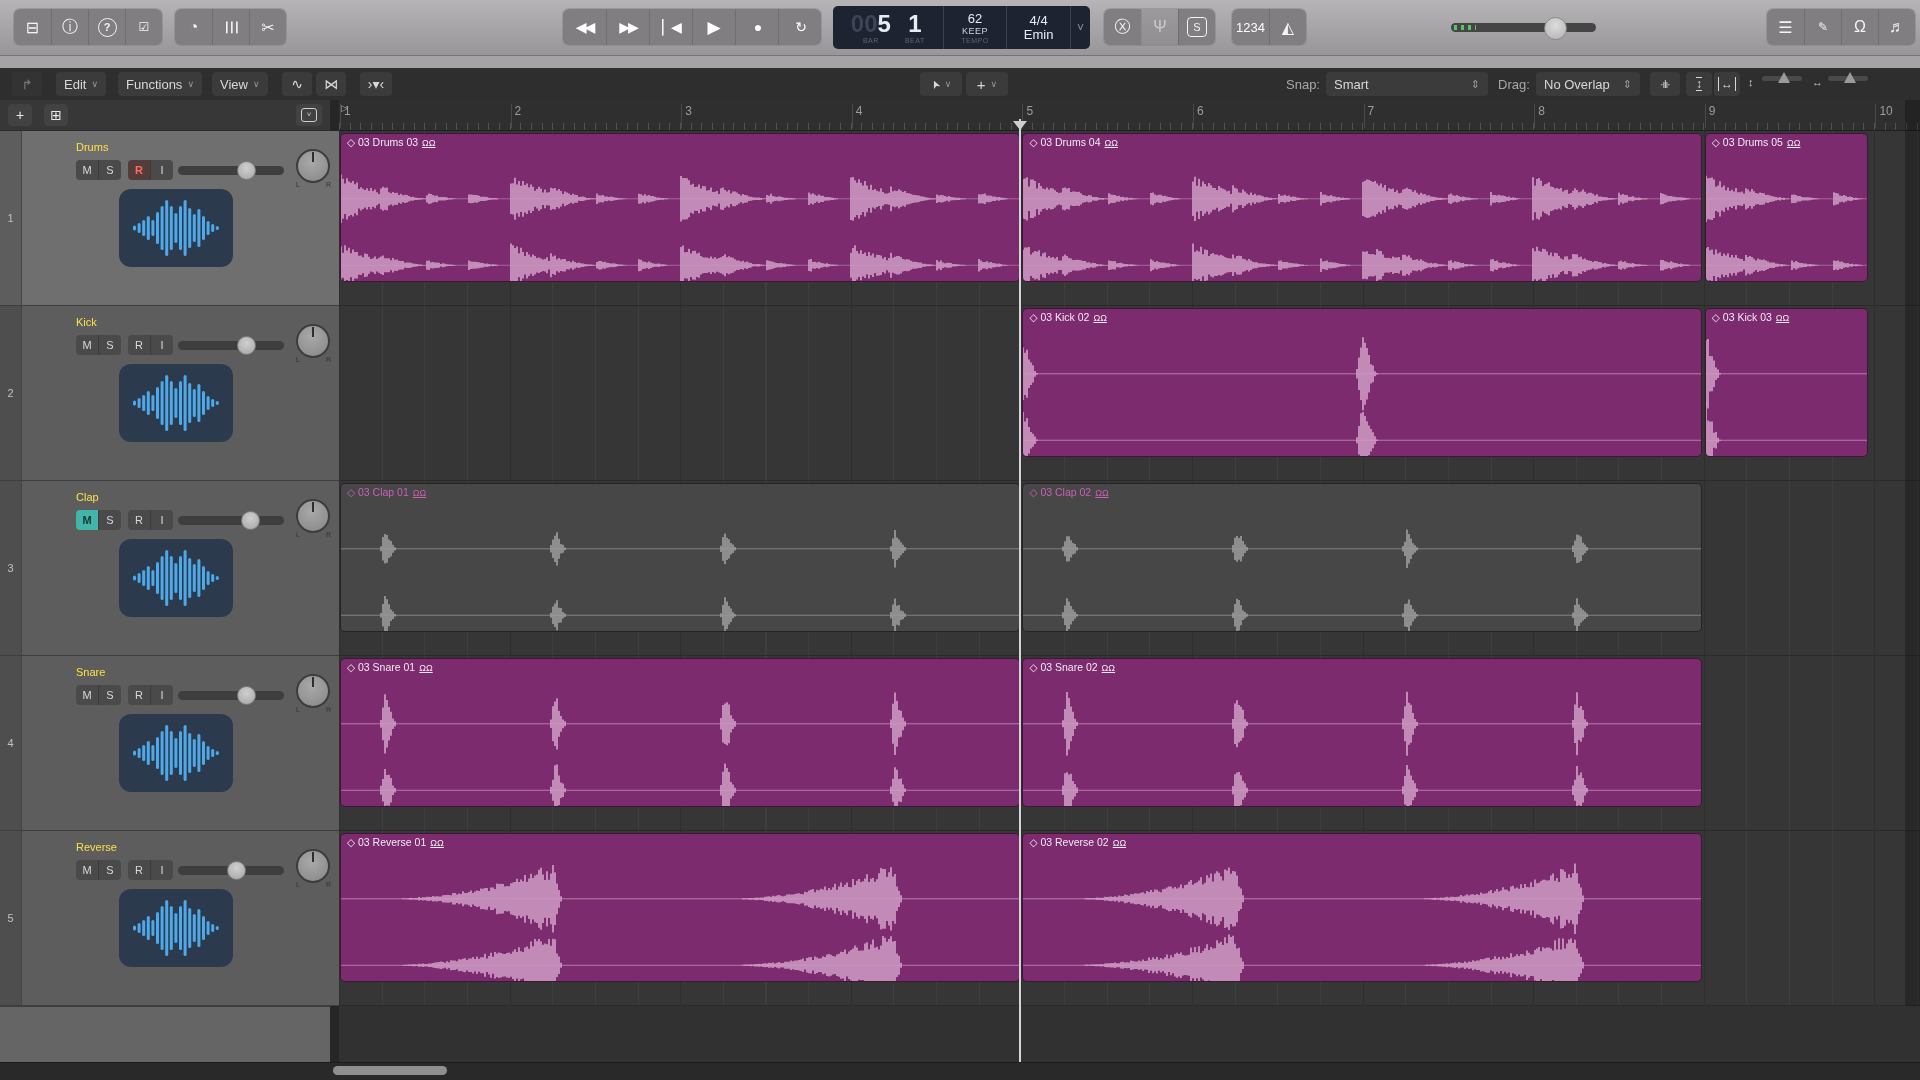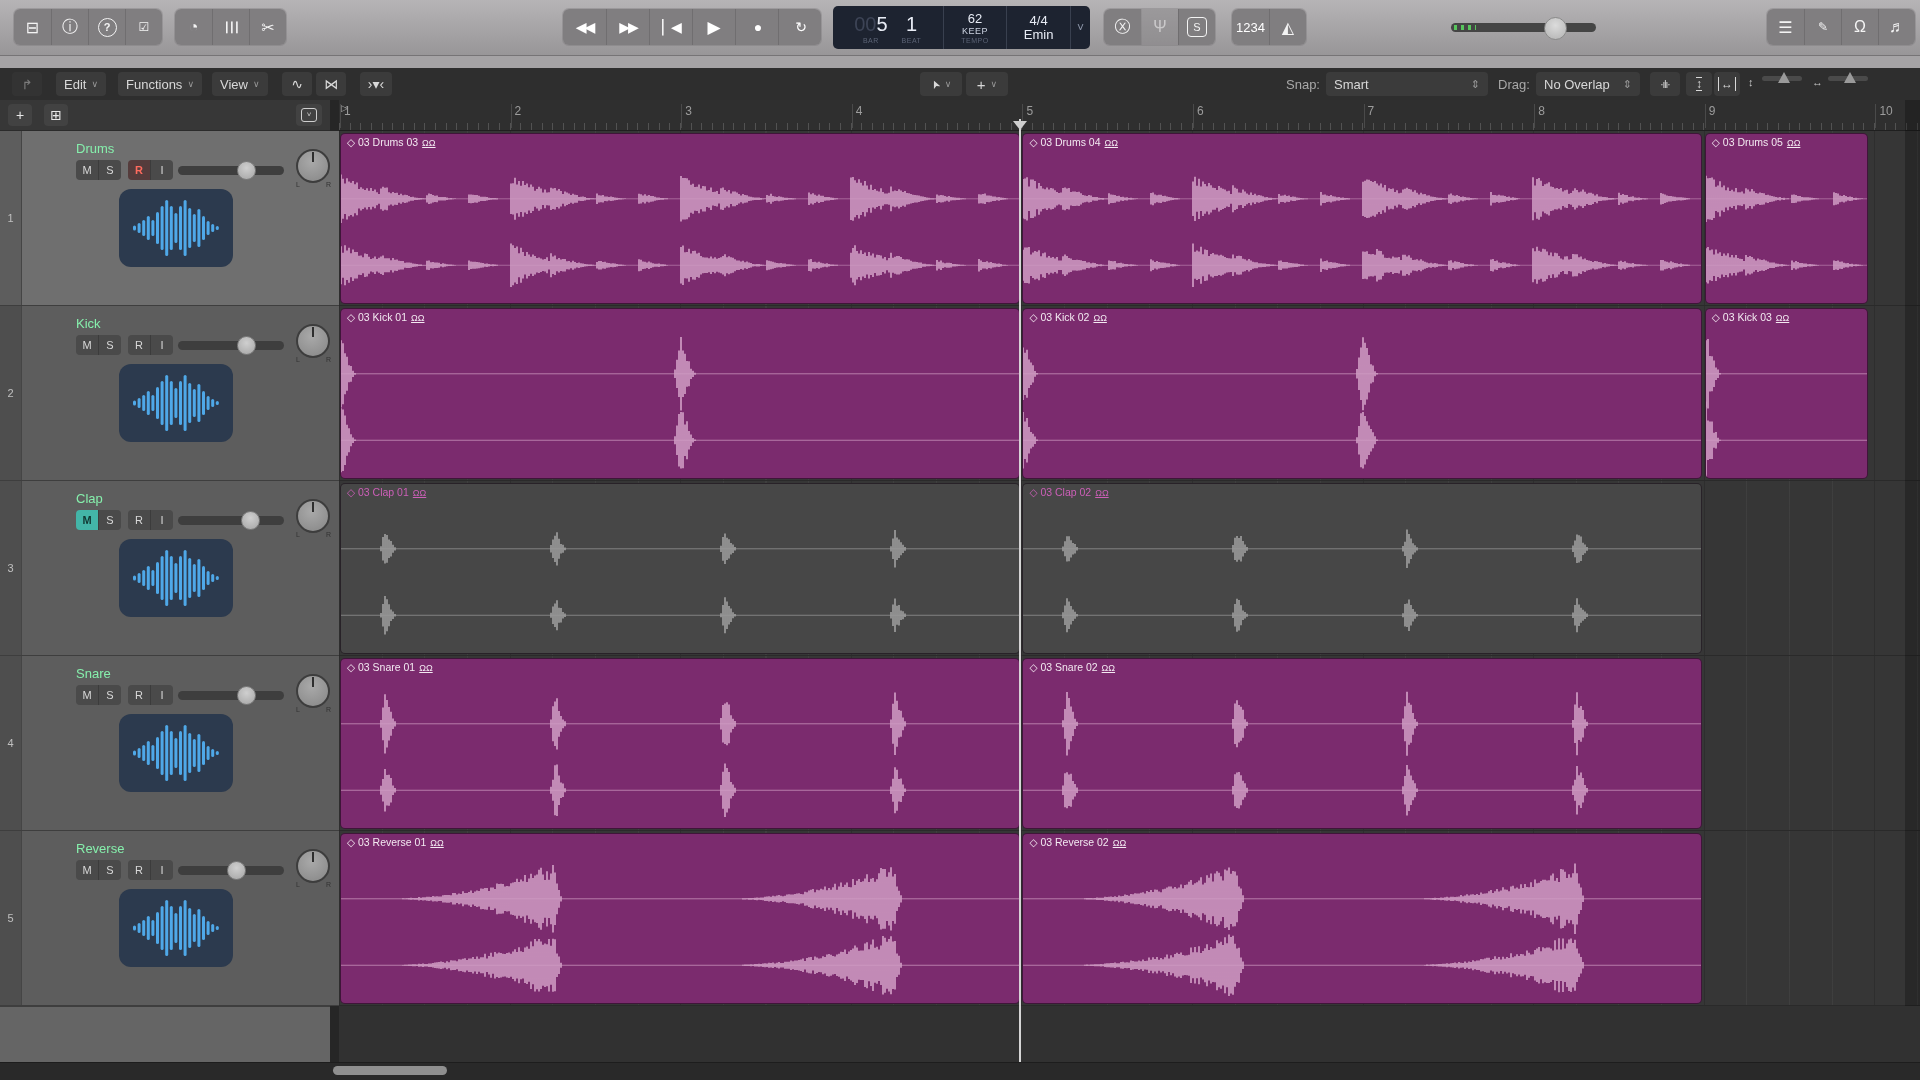--- a/index.html
+++ b/index.html
@@ -24,21 +24,21 @@
   .solo-box{border:1.4px solid #f4f4f4;border-radius:4px;font-size:11px;width:18px;height:18px;
     line-height:18px;text-align:center;}
   .count-txt{font-size:13px;letter-spacing:0;color:#fff;}
   
   #lcd{position:absolute;left:833px;top:6px;width:257px;height:43px;background:#1d2330;
     border-radius:5px;display:flex;color:#e8ecf5;}
   .lcd-sec{display:flex;flex-direction:column;align-items:center;justify-content:center;
     border-right:1px solid #39404f;padding:0 6px;}
   .lcd-barbeat{flex-direction:row;gap:14px;width:100px;justify-content:center;}
   .lcd-col{display:flex;flex-direction:column;align-items:center;}
-  .lcd-big{font-size:20px;line-height:24px;font-weight:400;}
+  .lcd-big{font-size:24px;line-height:24px;font-weight:700;}
   .lcd-dim-digits{color:#3d4456;}
   .lcd-cap{font-size:7px;color:#5b6375;letter-spacing:.5px;margin-top:1px;}
   .lcd-mid{font-size:13px;line-height:14px;}
   .lcd-keep{font-size:9px;line-height:10px;color:#cdd4e2;letter-spacing:.5px;}
   .lcd-chev{display:flex;align-items:center;color:#8a93a6;font-size:12px;padding:0 6px;border-right:none;}
   
   #master-vol{position:absolute;left:1451px;top:20px;width:150px;height:14px;}
   #master-vol .track{position:absolute;left:0;top:3px;width:145px;height:9px;background:#454545;
     border-radius:5px;}
   #master-vol .meter{position:absolute;left:3px;top:5px;width:22px;height:5px;
@@ -68,21 +68,21 @@
     color:#e8e8e8;display:flex;align-items:center;justify-content:center;font-size:14px;}
   .mini-box{border:1.2px solid #cfcfcf;border-radius:3px;width:14px;height:12px;font-size:8px;
     line-height:12px;text-align:center;color:#cfcfcf;background:transparent;}
   #track-headers{position:absolute;left:0;top:131px;width:339px;height:875px;background:#5d5d5d;}
   .trk{position:relative;width:339px;height:175px;background:#5d5d5d;border-bottom:1px solid #3e3e3e;
     box-sizing:border-box;}
   .trk.sel{background:#6f6f6f;}
   .trk-num{position:absolute;left:0;top:0;width:22px;height:100%;background:rgba(0,0,0,.16);
     border-right:1px solid #454545;color:#c0c0c0;font-size:11px;display:flex;align-items:center;
     justify-content:center;box-sizing:border-box;}
-  .trk-name{position:absolute;left:76px;top:10px;font-size:13px;color:#86efac;}
+  .trk-name{position:absolute;left:76px;top:10px;font-size:11px;color:#fde047;}
   .btn-pair{position:absolute;top:29px;display:flex;border-radius:4px;overflow:hidden;}
   .tbtn{width:22px;height:20px;background:#4a4a4a;color:#d8d8d8;font-size:11px;display:flex;
     align-items:center;justify-content:center;border-left:1px solid #3c3c3c;}
   .tbtn:first-child{border-left:none;}
   .tbtn.on-mute{background:#43b5a8;color:#113833;font-weight:bold;}
   .tbtn.rec{background:#553c3c;color:#ff6b5e;font-weight:bold;}
   .vslider{position:absolute;left:178px;top:33px;width:106px;height:12px;}
   .vslider .vtrack{position:absolute;top:2px;left:0;width:106px;height:9px;background:#3e3e3e;border-radius:5px;}
   .vslider .vthumb{position:absolute;top:-3px;width:19px;height:19px;border-radius:50%;
     background:radial-gradient(circle at 50% 35%,#cfcfcf,#a5a5a5);border:1px solid #7e7e7e;box-sizing:border-box;}
@@ -100,21 +100,21 @@
     background:repeating-linear-gradient(90deg,#525252 0 1px,transparent 1px 10.66px);}
   .bar-num{position:absolute;top:4px;font-size:12px;color:#9c9c9c;}
   .bar-num::before{content:"";position:absolute;left:-4px;top:0;width:1px;height:24px;background:#4a4a4a;}
   .start-marker{position:absolute;left:2px;top:3px;color:#a8a8a8;font-size:9px;}
   #divider{position:absolute;left:330px;top:100px;width:9px;height:962px;background:#262626;}
   #lanes{position:absolute;left:339px;top:131px;width:1581px;height:875px;background:#363636;
     background-image:
       repeating-linear-gradient(90deg,rgba(255,255,255,.045) 0 1px,transparent 1px 42.65px),
       repeating-linear-gradient(90deg,rgba(0,0,0,.32) 0 1px,transparent 1px 170.6px);}
   .lane-row{position:absolute;left:0;width:100%;height:175px;border-bottom:1px solid #2a2a2a;box-sizing:border-box;}
-  .region{position:absolute;height:171px;border-radius:5px;box-sizing:border-box;
+  .region{position:absolute;height:149px;border-radius:5px;box-sizing:border-box;
     border:1px solid rgba(15,4,14,.55);overflow:hidden;}
   .region .rtitle{position:absolute;left:6px;top:2px;font-size:10.5px;white-space:nowrap;}
   .region .rloop{font-size:9px;text-decoration:underline;margin-left:4px;}
   .region .rwave{position:absolute;left:0;top:18px;}
   #right-shade{position:absolute;left:1905px;top:100px;width:15px;height:962px;background:rgba(0,0,0,.25);}
   #below-hdr{position:absolute;left:0;top:1006px;width:330px;height:56px;background:#656565;
     border-top:1px solid #3e3e3e;box-sizing:border-box;}
   #below-lanes{position:absolute;left:339px;top:1006px;width:1581px;height:56px;background:#313131;}
   #bottom-strip{position:absolute;left:0;top:1062px;width:1920px;height:18px;background:#292929;
     border-top:1px solid #1d1d1d;box-sizing:border-box;}
@@ -580,29 +580,20 @@
     <div class="region" style="left: 1365.8px; top: 2px; width: 163px; background: linear-gradient(rgb(123, 43, 110) 0%, rgb(123, 43, 110) 100%) rgb(123, 43, 110);">
       <div class="rtitle" style="color:#f3e9f1"><span>◇</span> <span>03 Drums 05</span><span class="rloop">ΩΩ</span></div>
       <div class="rwave"><svg width="163" height="151" viewBox="0 0 163 151" xmlns="http://www.w3.org/2000/svg">
           <line x1="0" y1="46.81" x2="163" y2="46.81" stroke="#cf9cc3" stroke-width="0.8" opacity="0.65"></line>
           <path d="M0 23.7V69.9M2 26.3V67.3M4 26.1V67.6M6 25.6V68.1M8 27.5V66.1M10 34.7V58.9M12 33.5V60.2M14 29.3V64.4M16 35.2V58.5M18 33.5V60.1M20 38.2V55.4M22 35.4V58.2M24 38.9V54.7M26 37.7V56.0M28 39.5V54.1M30 36.1V57.5M32 40.3V53.3M34 40.3V53.4M36 39.6V54.0M38 41.4V52.2M40 36.3V57.4M42 37.4V56.2M44 39.5V54.1M46 36.9V56.8M48 39.3V54.3M50 41.1V52.6M52 41.6V52.0M54 40.6V53.0M56 40.9V52.8M58 41.2V52.4M60 43.1V50.5M62 42.7V50.9M64 43.5V50.1M66 44.0V49.7M68 44.4V49.2M70 45.0V48.6M72 45.5V48.1M74 45.1V48.5M76 46.0V47.6M78 45.8V47.9M80 46.4V47.2M82 46.3V47.3M86 42.7V50.9M88 42.5V51.1M90 43.0V50.7M92 44.1V49.6M94 44.1V49.6M96 44.9V48.7M98 45.2V48.4M100 45.2V48.4M102 45.2V48.4M104 45.4V48.2M106 45.8V47.8M108 46.1V47.5M110 46.3V47.3M112 46.5V47.2M128 40.3V53.3M130 40.9V52.8M132 41.4V52.3M134 43.4V50.2M136 43.9V49.7M138 43.0V50.6M140 44.1V49.5M142 45.0V48.6M144 44.5V49.1M146 45.0V48.7M148 45.9V47.8M150 45.7V47.9M152 46.3V47.4M154 46.4V47.2M156 46.5V47.1" stroke="#cf9cc3" stroke-width="1.7" fill="none"></path>
           <line x1="0" y1="113.25" x2="163" y2="113.25" stroke="#cf9cc3" stroke-width="0.8" opacity="0.65"></line>
           <path d="M0 96.3V130.2M2 95.1V131.4M4 98.3V128.2M6 97.4V129.1M8 102.4V124.1M10 97.6V128.9M12 101.5V125.0M14 100.2V126.3M16 103.9V122.6M18 101.5V125.0M20 103.6V122.9M22 101.3V125.2M24 105.3V121.2M26 103.1V123.4M28 105.6V120.9M30 103.1V123.4M32 106.1V120.4M34 106.8V119.7M36 107.1V119.4M38 109.0V117.5M40 103.0V123.5M42 104.9V121.6M44 104.1V122.4M46 105.0V121.5M48 106.7V119.8M50 108.4V118.1M52 106.4V120.1M54 107.6V118.9M56 108.1V118.4M58 107.6V118.9M60 108.4V118.1M62 109.6V116.9M64 110.4V116.1M66 110.5V116.0M68 110.6V115.9M70 111.4V115.1M72 111.8V114.7M74 112.2V114.3M76 112.0V114.5M78 112.4V114.1M80 112.8V113.7M82 112.9V113.6M86 108.4V118.1M88 110.2V116.3M90 109.0V117.5M92 109.9V116.6M94 110.9V115.6M96 110.9V115.6M98 111.5V115.0M100 111.6V114.9M102 112.2V114.3M104 111.9V114.6M106 112.2V114.3M108 112.5V114.0M110 112.8V113.7M112 112.9V113.6M128 108.4V118.1M130 109.1V117.4M132 108.4V118.1M134 109.7V116.8M136 109.4V117.1M138 110.8V115.7M140 111.3V115.2M142 111.0V115.5M144 111.9V114.6M146 111.8V114.7M148 112.4V114.1M150 112.2V114.3M152 112.4V114.1M154 112.8V113.7M156 113.0V113.5" stroke="#cf9cc3" stroke-width="1.7" fill="none"></path>
         </svg></div>
     </div>
     <div class="lane-row" style="top: 175px;"></div>
-    <div class="region" style="left: 1px; top: 177px; width: 680px; background: linear-gradient(rgb(123, 43, 110) 0%, rgb(123, 43, 110) 100%) rgb(123, 43, 110);">
-      <div class="rtitle" style="color:#f3e9f1"><span>◇</span> <span>03 Kick 01</span><span class="rloop">ΩΩ</span></div>
-      <div class="rwave"><svg width="680" height="151" viewBox="0 0 680 151" xmlns="http://www.w3.org/2000/svg">
-          <line x1="0" y1="46.81" x2="680" y2="46.81" stroke="#cf9cc3" stroke-width="0.8" opacity="0.9"></line>
-          <path d="M0 13.2V80.5M2 16.3V77.3M4 26.3V67.3M6 29.8V63.8M8 38.3V55.3M10 38.9V54.7M12 43.7V49.9M14 45.9V47.7M334 42.6V51.0M336 32.8V60.9M338 23.6V70.1M340 10.1V83.6M342 23.6V70.1M344 26.8V66.9M346 33.9V59.8M348 34.3V59.3M350 41.7V51.9M352 43.7V50.0M354 45.8V47.8" stroke="#cf9cc3" stroke-width="1.7" fill="none"></path>
-          <line x1="0" y1="113.25" x2="680" y2="113.25" stroke="#cf9cc3" stroke-width="0.8" opacity="0.9"></line>
-          <path d="M0 81.2V145.3M2 82.6V143.9M4 88.6V137.9M6 97.8V128.7M8 101.3V125.2M10 107.3V119.2M12 110.4V116.1M14 112.5V114.0M334 109.2V117.3M336 98.5V128.0M338 87.1V139.4M340 85.1V141.4M342 85.2V141.3M344 97.5V129.0M346 94.3V132.2M348 104.1V122.4M350 107.6V118.9M352 110.9V115.6M354 112.4V114.1" stroke="#cf9cc3" stroke-width="1.7" fill="none"></path>
-        </svg></div>
-    </div>
     <div class="region" style="left: 683.4px; top: 177px; width: 680px; background: linear-gradient(rgb(123, 43, 110) 0%, rgb(123, 43, 110) 100%) rgb(123, 43, 110);">
       <div class="rtitle" style="color:#f3e9f1"><span>◇</span> <span>03 Kick 02</span><span class="rloop">ΩΩ</span></div>
       <div class="rwave"><svg width="680" height="151" viewBox="0 0 680 151" xmlns="http://www.w3.org/2000/svg">
           <line x1="0" y1="46.81" x2="680" y2="46.81" stroke="#cf9cc3" stroke-width="0.8" opacity="0.9"></line>
           <path d="M0 20.6V73.0M2 25.7V67.9M4 22.8V70.8M6 32.6V61.0M8 35.6V58.0M10 38.2V55.4M12 44.0V49.7M14 46.1V47.5M334 42.1V51.5M336 30.6V63.0M338 20.6V73.0M340 10.3V83.3M342 15.8V77.8M344 21.0V72.6M346 28.0V65.6M348 37.2V56.4M350 38.4V55.2M352 44.3V49.3M354 46.1V47.5" stroke="#cf9cc3" stroke-width="1.7" fill="none"></path>
           <line x1="0" y1="113.25" x2="680" y2="113.25" stroke="#cf9cc3" stroke-width="0.8" opacity="0.9"></line>
           <path d="M0 85.1V141.4M2 94.4V132.1M4 91.1V135.4M6 100.1V126.4M8 105.1V121.4M10 106.8V119.7M12 109.4V117.1M14 112.4V114.1M334 110.2V116.3M336 99.1V127.4M338 86.2V140.3M340 85.0V141.5M342 89.1V137.4M344 94.3V132.2M346 98.6V127.9M348 101.9V124.6M350 105.3V121.2M352 109.2V117.3M354 112.4V114.1" stroke="#cf9cc3" stroke-width="1.7" fill="none"></path>
         </svg></div>
     </div>
     <div class="region" style="left: 1365.8px; top: 177px; width: 163px; background: linear-gradient(rgb(123, 43, 110) 0%, rgb(123, 43, 110) 100%) rgb(123, 43, 110);">

